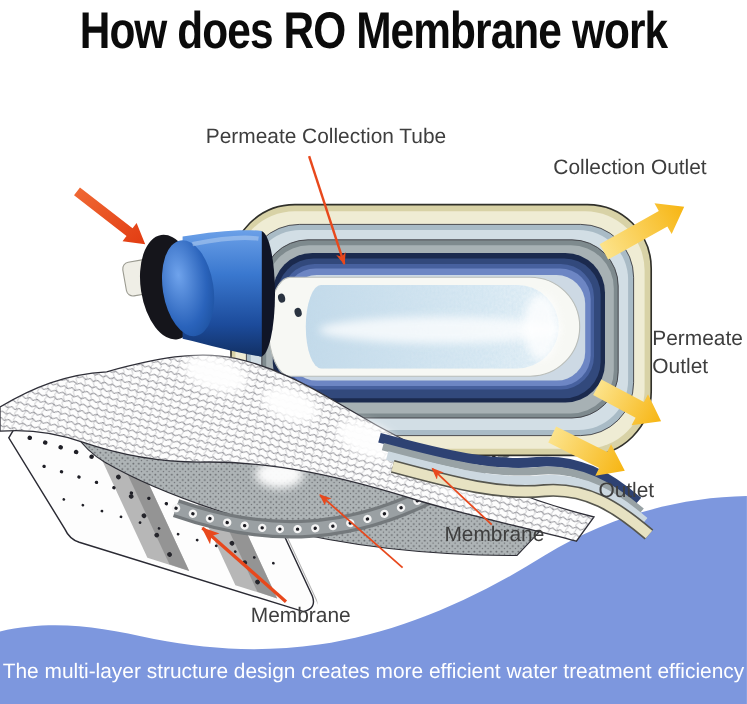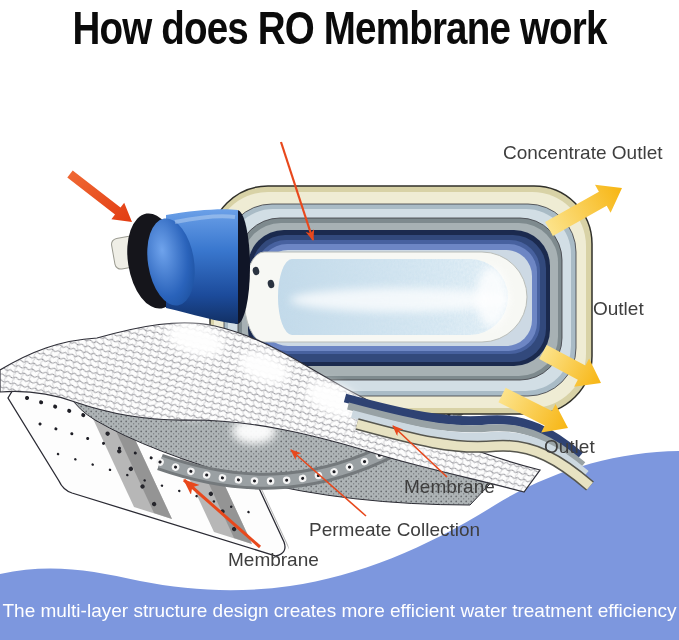--- a/index.html
+++ b/index.html
@@ -194,31 +194,32 @@
     <g>
       <polygon points="552.9,236 606.7,205.8 610.6,212.8 622,188 595,184.8 598.9,191.8 545.1,222" fill="url(#yA)"></polygon>
       <polygon points="539.2,359.1 577.8,379.7 574.1,386.7 601,383 589.1,358.5 585.4,365.5 546.8,344.9" fill="url(#yB)"></polygon>
       <polygon points="498.4,402.2 544.7,425.4 541.2,432.5 568,428 555.5,403.9 551.9,411 505.6,387.8" fill="url(#yC)"></polygon>
     </g>
   </svg>
 
   <div class="title">How does RO Membrane work</div>
 
 
-
-  <div class="lbl" style="left:503px;top:140px">Concentrate Outlet</div>
+  <div class="lbl" style="left:187px;top:112px">Permeate Collection Tube</div>
+
+  <div class="lbl" style="left:503px;top:140px">Collection Outlet</div>
 
   <div class="lbl" style="left:593px;top:296px">
+    <div>Permeate</div>
     <div>Outlet</div>
   </div>
 
   <div class="lbl" style="left:544px;top:434px">
     <div>Outlet</div>
   </div>
 
   <div class="lbl" style="left:404px;top:474px">Membrane</div>
 
-  <div class="lbl" style="left:309px;top:517px">Permeate Collection</div>
 
   <div class="lbl" style="left:228px;top:547px">Membrane</div>
 
   <div class="banner-text">The multi-layer structure design creates more efficient water treatment efficiency</div>
 </div>
 
 </body></html>

